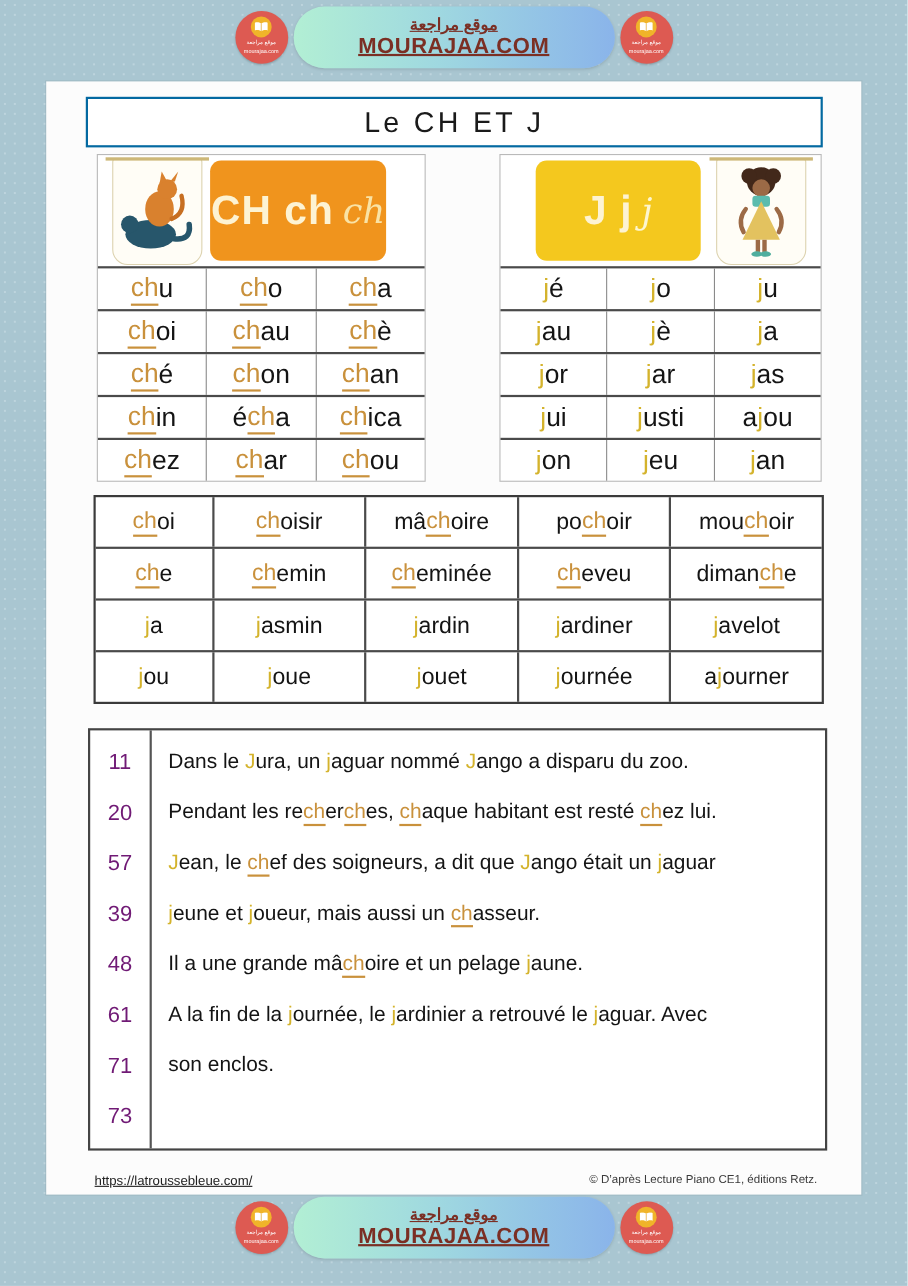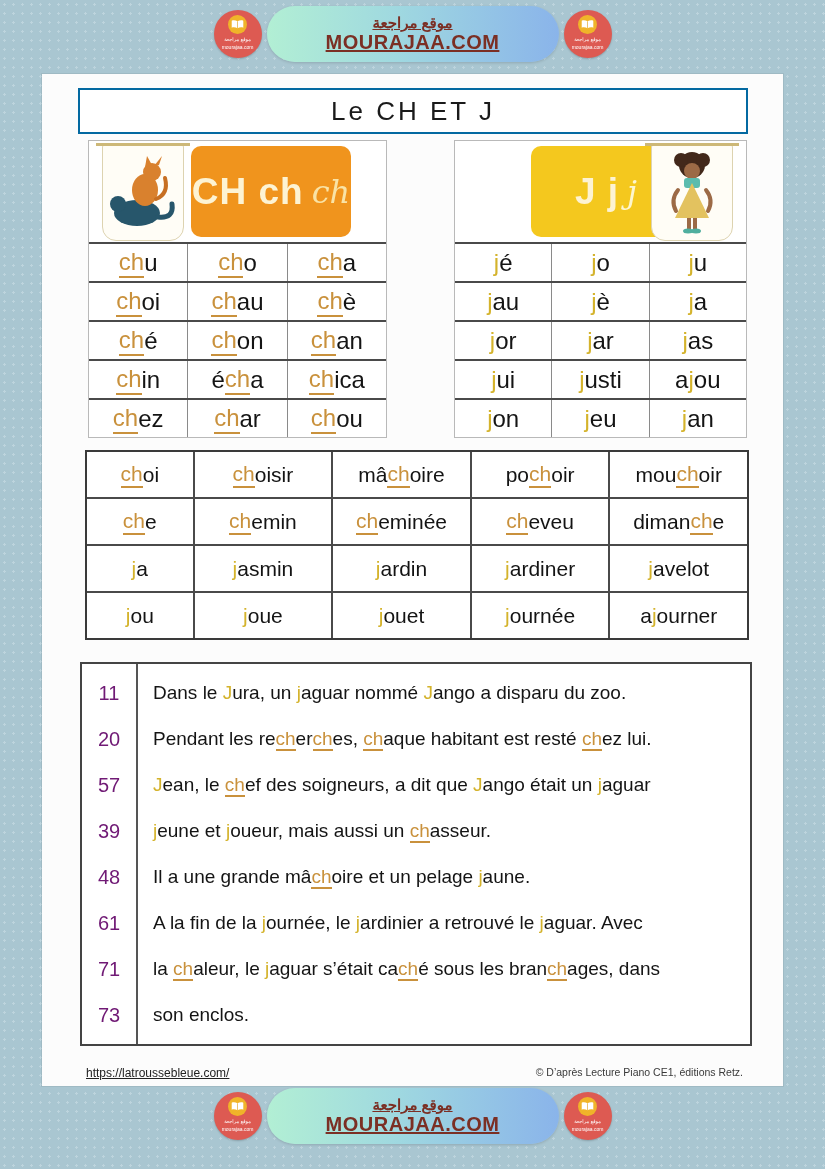--- a/index.html
+++ b/index.html
@@ -66,21 +66,21 @@
     content:'';position:absolute;left:-7px;right:-7px;top:-2px;height:3px;background:#cdb878;
   }
   .syl-table.ch .pennant{left:13px;}
   .syl-table.j .pennant{left:196px;}
   .pennant svg{width:100%;height:100%;}
   .letter-card{
     position:absolute;top:5px;height:91px;border-radius:10px;
     display:flex;align-items:center;justify-content:center;gap:8px;
   }
   .syl-table.ch .letter-card{left:102px;width:160px;background:#f0941d;}
-  .syl-table.j .letter-card{left:32px;width:150px;background:#f4c81e;margin-left:44px;}
+  .syl-table.j .letter-card{left:32px;width:150px;background:#f4c81e;}
   .letter-card .big{font-size:37px;font-weight:bold;color:#fdf3d3;letter-spacing:1px;}
   .letter-card .cursive{
     font-family:"DejaVu Serif", serif;font-style:italic;font-size:32px;color:#f9e3a6;
   }
   .syl-table.j .letter-card .cursive{color:#fdf6cf;}
   .syl-rows{border-top:2px solid #4a4a4a;}
   .syl-row{display:flex;height:37px;border-bottom:2px solid #4a4a4a;}
   .syl-row:last-child{border-bottom:none;}
   .syl-cell{
     flex:1;display:flex;align-items:center;justify-content:center;
@@ -304,21 +304,20 @@
         <div class="num">71</div>
         <div class="num">73</div>
       </div>
     <div class="passage-text" id="passage-lines">
         <div class="pline">Dans le <span class="hl-j">J</span>ura, un <span class="hl-j">j</span>aguar nommé <span class="hl-j">J</span>ango a disparu du zoo.</div>
         <div class="pline">Pendant les re<span class="hl-ch">ch</span>er<span class="hl-ch">ch</span>es, <span class="hl-ch">ch</span>aque habitant est resté <span class="hl-ch">ch</span>ez lui.</div>
         <div class="pline"><span class="hl-j">J</span>ean, le <span class="hl-ch">ch</span>ef des soigneurs, a dit que <span class="hl-j">J</span>ango était un <span class="hl-j">j</span>aguar</div>
         <div class="pline"><span class="hl-j">j</span>eune et <span class="hl-j">j</span>oueur, mais aussi un <span class="hl-ch">ch</span>asseur.</div>
         <div class="pline">Il a une grande mâ<span class="hl-ch">ch</span>oire et un pelage <span class="hl-j">j</span>aune.</div>
         <div class="pline">A la fin de la <span class="hl-j">j</span>ournée, le <span class="hl-j">j</span>ardinier a retrouvé le <span class="hl-j">j</span>aguar. Avec</div>
-        <div class="pline">la <span class="hl-ch">ch</span>aleur, le <span class="hl-j">j</span>aguar s’était ca<span class="hl-ch">ch</span>é sous les bran<span class="hl-ch">ch</span>ages, dans</div>
         <div class="pline">son enclos.</div>
       </div>
   </div>
 
   <div class="footer-link">https://latroussebleue.com/</div>
   <div class="footer-credit">© D’après Lecture Piano CE1, éditions Retz.</div>
 </div>
 
 <div class="banner bottom">
   <div class="badge">

